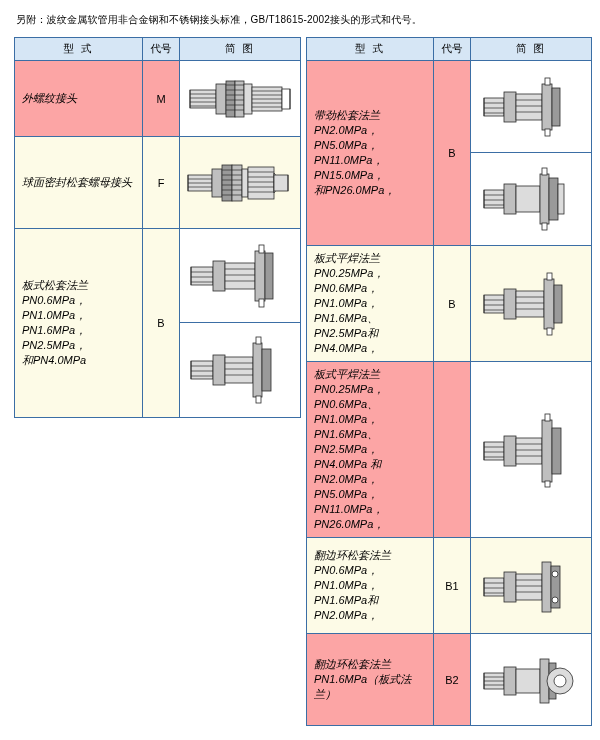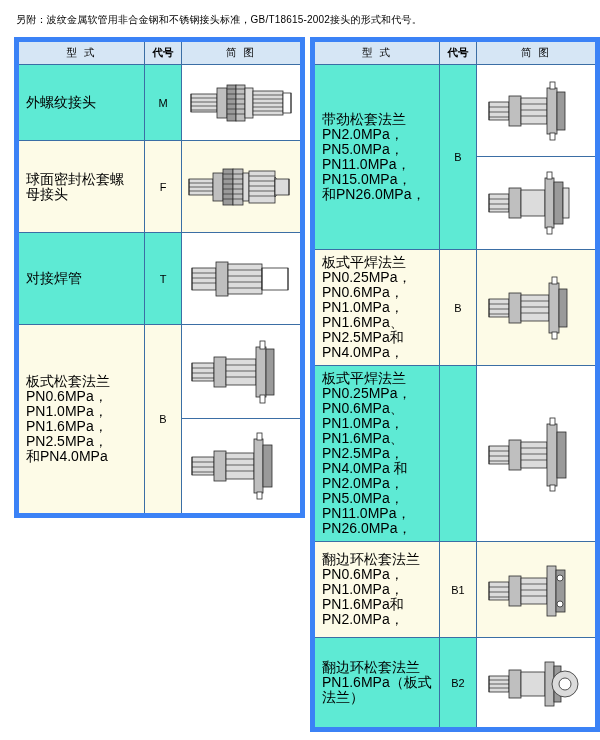--- a/index.html
+++ b/index.html
@@ -31,43 +31,44 @@
   }
   .tables {
     display: flex;
     flex-direction: row;
     align-items: flex-start;
     gap: 5px;
   }
   table.spec {
     border-collapse: collapse;
     table-layout: fixed;
-    border: 5px solid #3b82f6;
-    background: #5eead4;
+    border: 1px solid #3b82f6;
+    background: #fca5a5;
   }
   table.spec td, table.spec th {
     border: 1px solid #3b6ea5;
     padding: 0;
     vertical-align: middle;
     font-weight: normal;
   }
   thead th {
     background: #d6e6f5;
     height: 22px;
     font-size: 10.5px;
     color: #000;
     text-align: center;
     letter-spacing: 2px;
   }
-  thead th.narrow { letter-spacing: 0px; font-weight: bold; }
+  thead th.narrow { letter-spacing: 0px; }
   .cell-text {
-    font-size: 14px;
+    font-size: 11px;
     line-height: 15px;
     padding: 5px 7px;
     color: #000;
+    font-style: italic;
   }
   td.code {
     text-align: center;
     font-size: 11px;
     color: #000;
   }
   td.tint, tr.tint td {
     background: #fdfbe7;
   }
   td.fig {
@@ -157,39 +158,20 @@
                 <path class="white" d="M90 20 q10 10 0 20 z"></path>
                 <rect x="90" y="22" width="14" height="16" class="gray1"></rect>
                 <path class="ln" d="M4 22v16M104 22v16"></path>
               </svg>
             </div>
           </td>
         </tr>
 
 
 
-        <tr style="height:92px;">
-          <td>
-            <div class="cell-text">对接焊管</div>
-          </td>
-          <td class="code">T</td>
-          <td class="fig">
-            <div class="fig-wrap">
-              <svg width="110" height="54" viewBox="0 0 110 54">
-                <rect x="6" y="16" width="24" height="22" class="gray1"></rect>
-                <path class="lnw" d="M6 21h24M6 26h24M6 31h24"></path>
-                <rect x="30" y="10" width="12" height="34" class="gray2"></rect>
-                <rect x="42" y="12" width="34" height="30" class="gray1"></rect>
-                <path class="lnw" d="M42 18h34M42 24h34M42 30h34M42 36h34"></path>
-                <rect x="76" y="16" width="26" height="22" class="white"></rect>
-                <path class="ln" d="M6 16v22M102 16v22M76 16v22"></path>
-              </svg>
-            </div>
-          </td>
-        </tr>
 
         <tr class="tint" style="height:188px;margin-left:29px;">
           <td>
             <div class="cell-text" style="white-space:pre-line;">板式松套法兰
 PN0.6MPa，PN1.0MPa，
 PN1.6MPa，PN2.5MPa，
 和PN4.0MPa</div>
           </td>
           <td class="code">B</td>
           <td class="fig" style="padding:0;background:#fff;">

